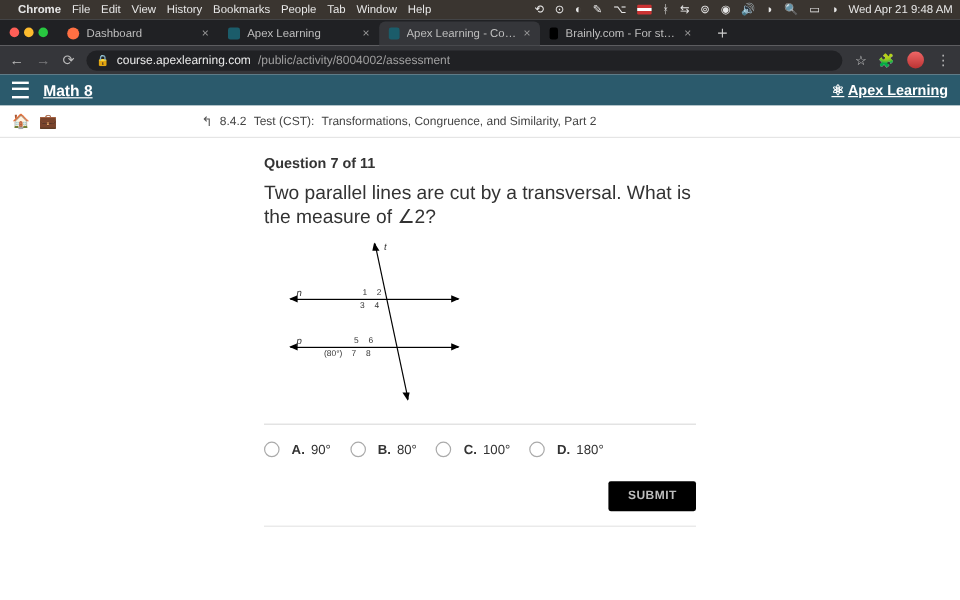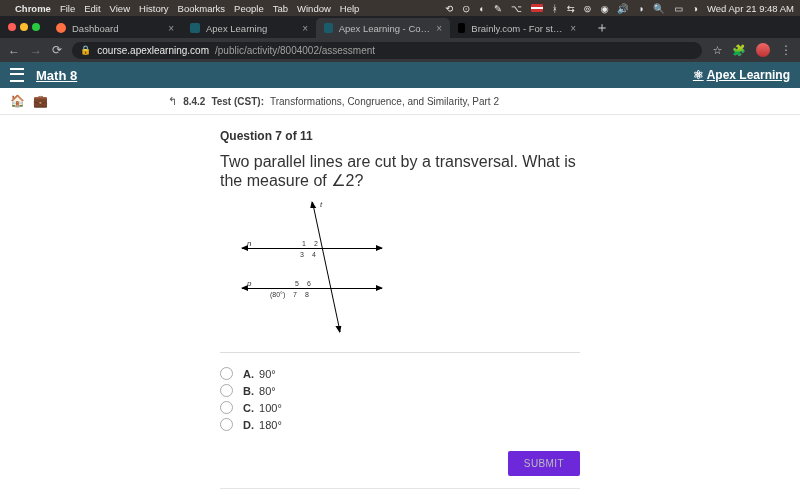--- a/index.html
+++ b/index.html
@@ -33,21 +33,21 @@
   .apex-bar .left { display:flex; align-items:center; gap:12px; }
   .apex-bar .hamburger { display:inline-block; width:14px; height:10px; border-top:2px solid #fff; border-bottom:2px solid #fff; position:relative; }
   .apex-bar .hamburger:after { content:""; position:absolute; top:3px; left:0; width:14px; height:2px; background:#fff; }
   .apex-bar .brand { font-weight:600; font-size:12px; }
   .apex-bar .brand .logo { font-size:12px; margin-right:3px; }
 
   .sub-bar { background:#fff; border-bottom:1px solid #e5e5e5; height:26px; display:flex; align-items:center; padding:0 10px; font-size:10px; color:#444; justify-content:space-between; }
   .sub-bar .lefticons { display:flex; gap:8px; align-items:center; color:#666; font-size:12px; }
   .sub-bar .center { display:flex; align-items:center; gap:6px; flex:1; margin-left:120px; }
   .sub-bar .center .back { font-size:11px; color:#555; }
-  .sub-bar .center .title { font-weight:700; }
+  .sub-bar .center .title { font-weight:400; }
   .sub-bar .right-icons { display:flex; gap:10px; color:#666; font-size:12px; }
 
   .content { height:calc(500px - 16px - 22px - 24px - 26px - 26px); overflow:auto; background:#fff; }
   .inner { width:360px; margin:0 auto; padding-top:14px; }
   .qnum { font-weight:700; font-size:12px; margin-bottom:10px; }
   .prompt { font-size:16px; margin-bottom:12px; }
 
   .diagram { position:relative; width:180px; height:140px; margin:4px 0 10px 12px; }
   .arrow-line { position:absolute; background:#000; height:1.3px; }
   .arrow-line:before, .arrow-line:after { content:""; position:absolute; width:0; height:0; border-style:solid; }
@@ -57,27 +57,27 @@
   .lp { top:86px; left:10px; width:140px; }
   .lp:before { left:-1px; top:-3px; border-width:3.5px 7px 3.5px 0; border-color:transparent #000 transparent transparent; }
   .lp:after { right:-1px; top:-3px; border-width:3.5px 0 3.5px 7px; border-color:transparent transparent transparent #000; }
   .lt { position:absolute; width:1.3px; height:130px; background:#000; left:80px; top:0; transform:skewX(12deg); transform-origin:top; }
   .lt:before { content:""; position:absolute; left:-3px; top:-1px; border-style:solid; border-width:0 3.5px 7px 3.5px; border-color:transparent transparent #000 transparent; }
   .lt:after { content:""; position:absolute; left:-3px; bottom:-1px; border-style:solid; border-width:7px 3.5px 0 3.5px; border-color:#000 transparent transparent transparent; }
   .lbl { position:absolute; font-size:8px; font-style:italic; }
   .num { position:absolute; font-size:7px; }
   hr.sep { border:none; border-top:1px solid #ddd; margin:8px 0 14px; }
 
-  .choices { display:flex; flex-direction:column; gap:4px; font-size:11px; }
+  .choices { display:flex; flex-direction:row; gap:16px; font-size:11px;align-items:flex-end; }
   .choice { display:flex; align-items:center; gap:10px; }
   .choice input { appearance:none; width:13px; height:13px; border:1px solid #aaa; border-radius:50%; margin:0; }
   .choice .letter { font-weight:700; margin-right:2px; }
 
   .submit-row { display:flex; justify-content:flex-end; margin-top:20px; margin-bottom:12px; }
-  .submit { background:#6d28d9; color:#bcbcbc; border:none; padding:7px 16px; font-size:10px; letter-spacing:.4px; border-radius:2px; }
+  .submit { background:#000000; color:#bcbcbc; border:none; padding:7px 16px; font-size:10px; letter-spacing:.4px; border-radius:2px;font-weight:bold; }
 
   .footerbar { border-top:1px solid #e5e5e5; padding:8px 0 4px; }
 </style>
 </head>
 <body>
 
 <div class="mac-menu">
   <div class="left">
     <span class="apple"></span>
     <span class="bold">Chrome</span>

